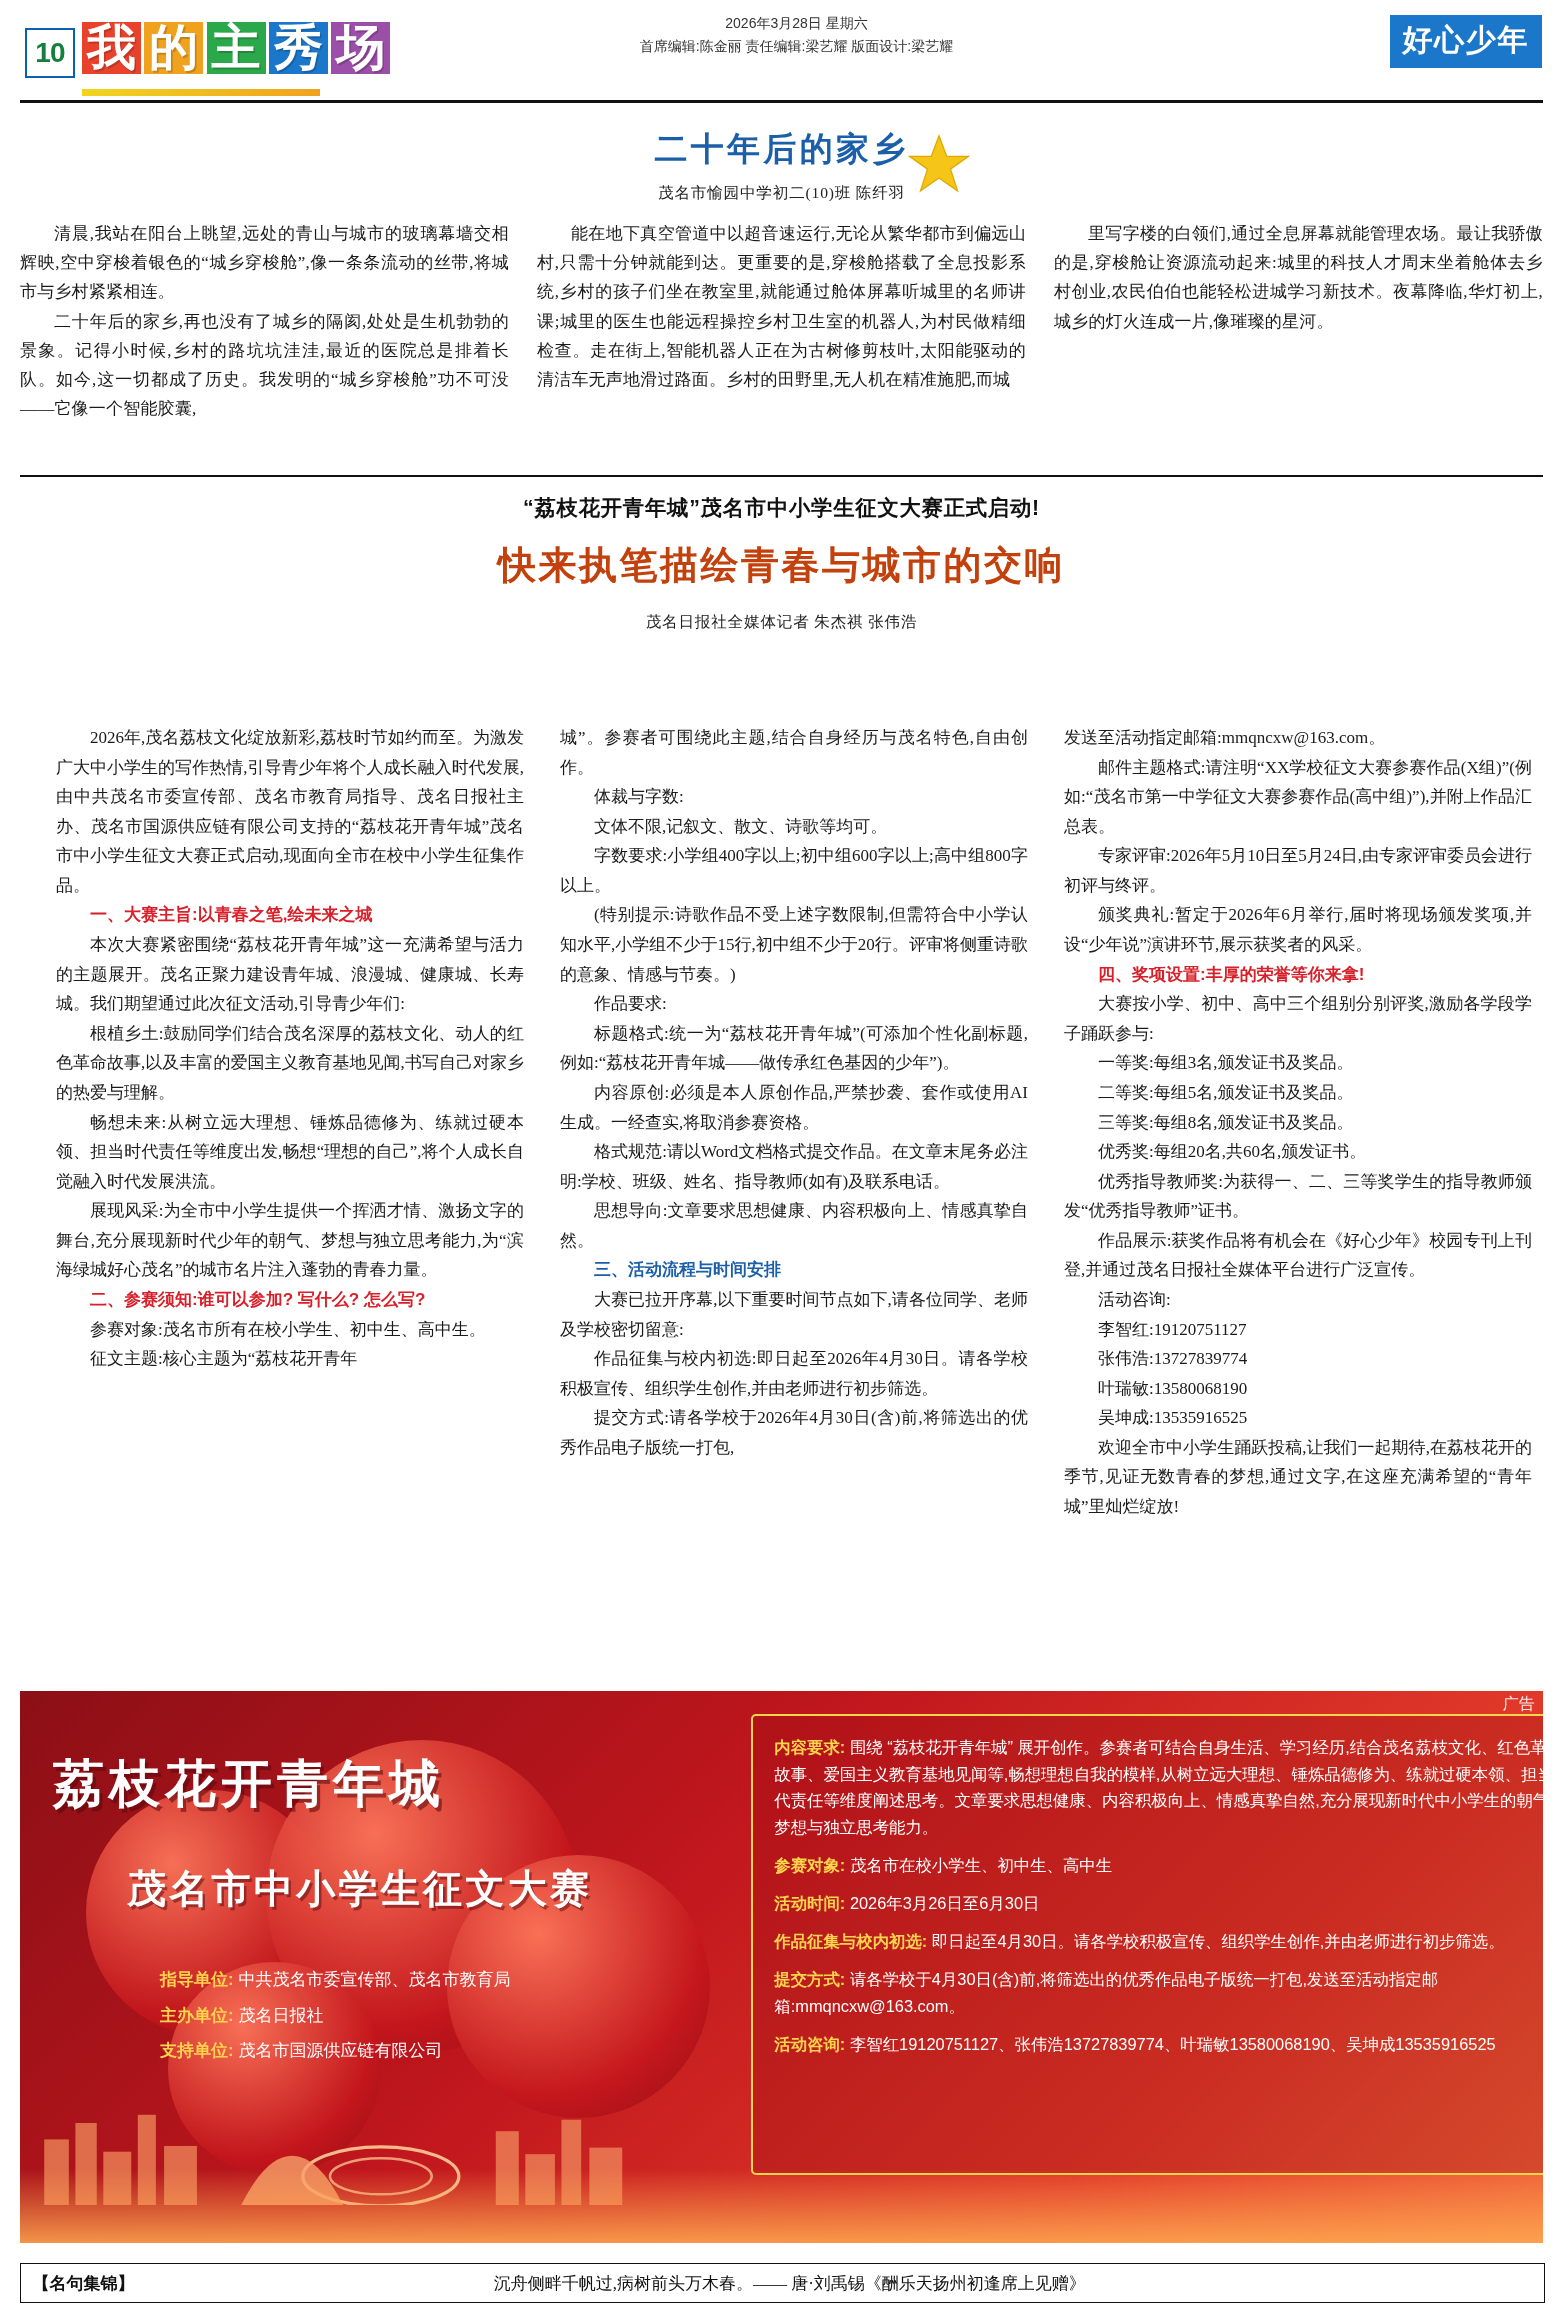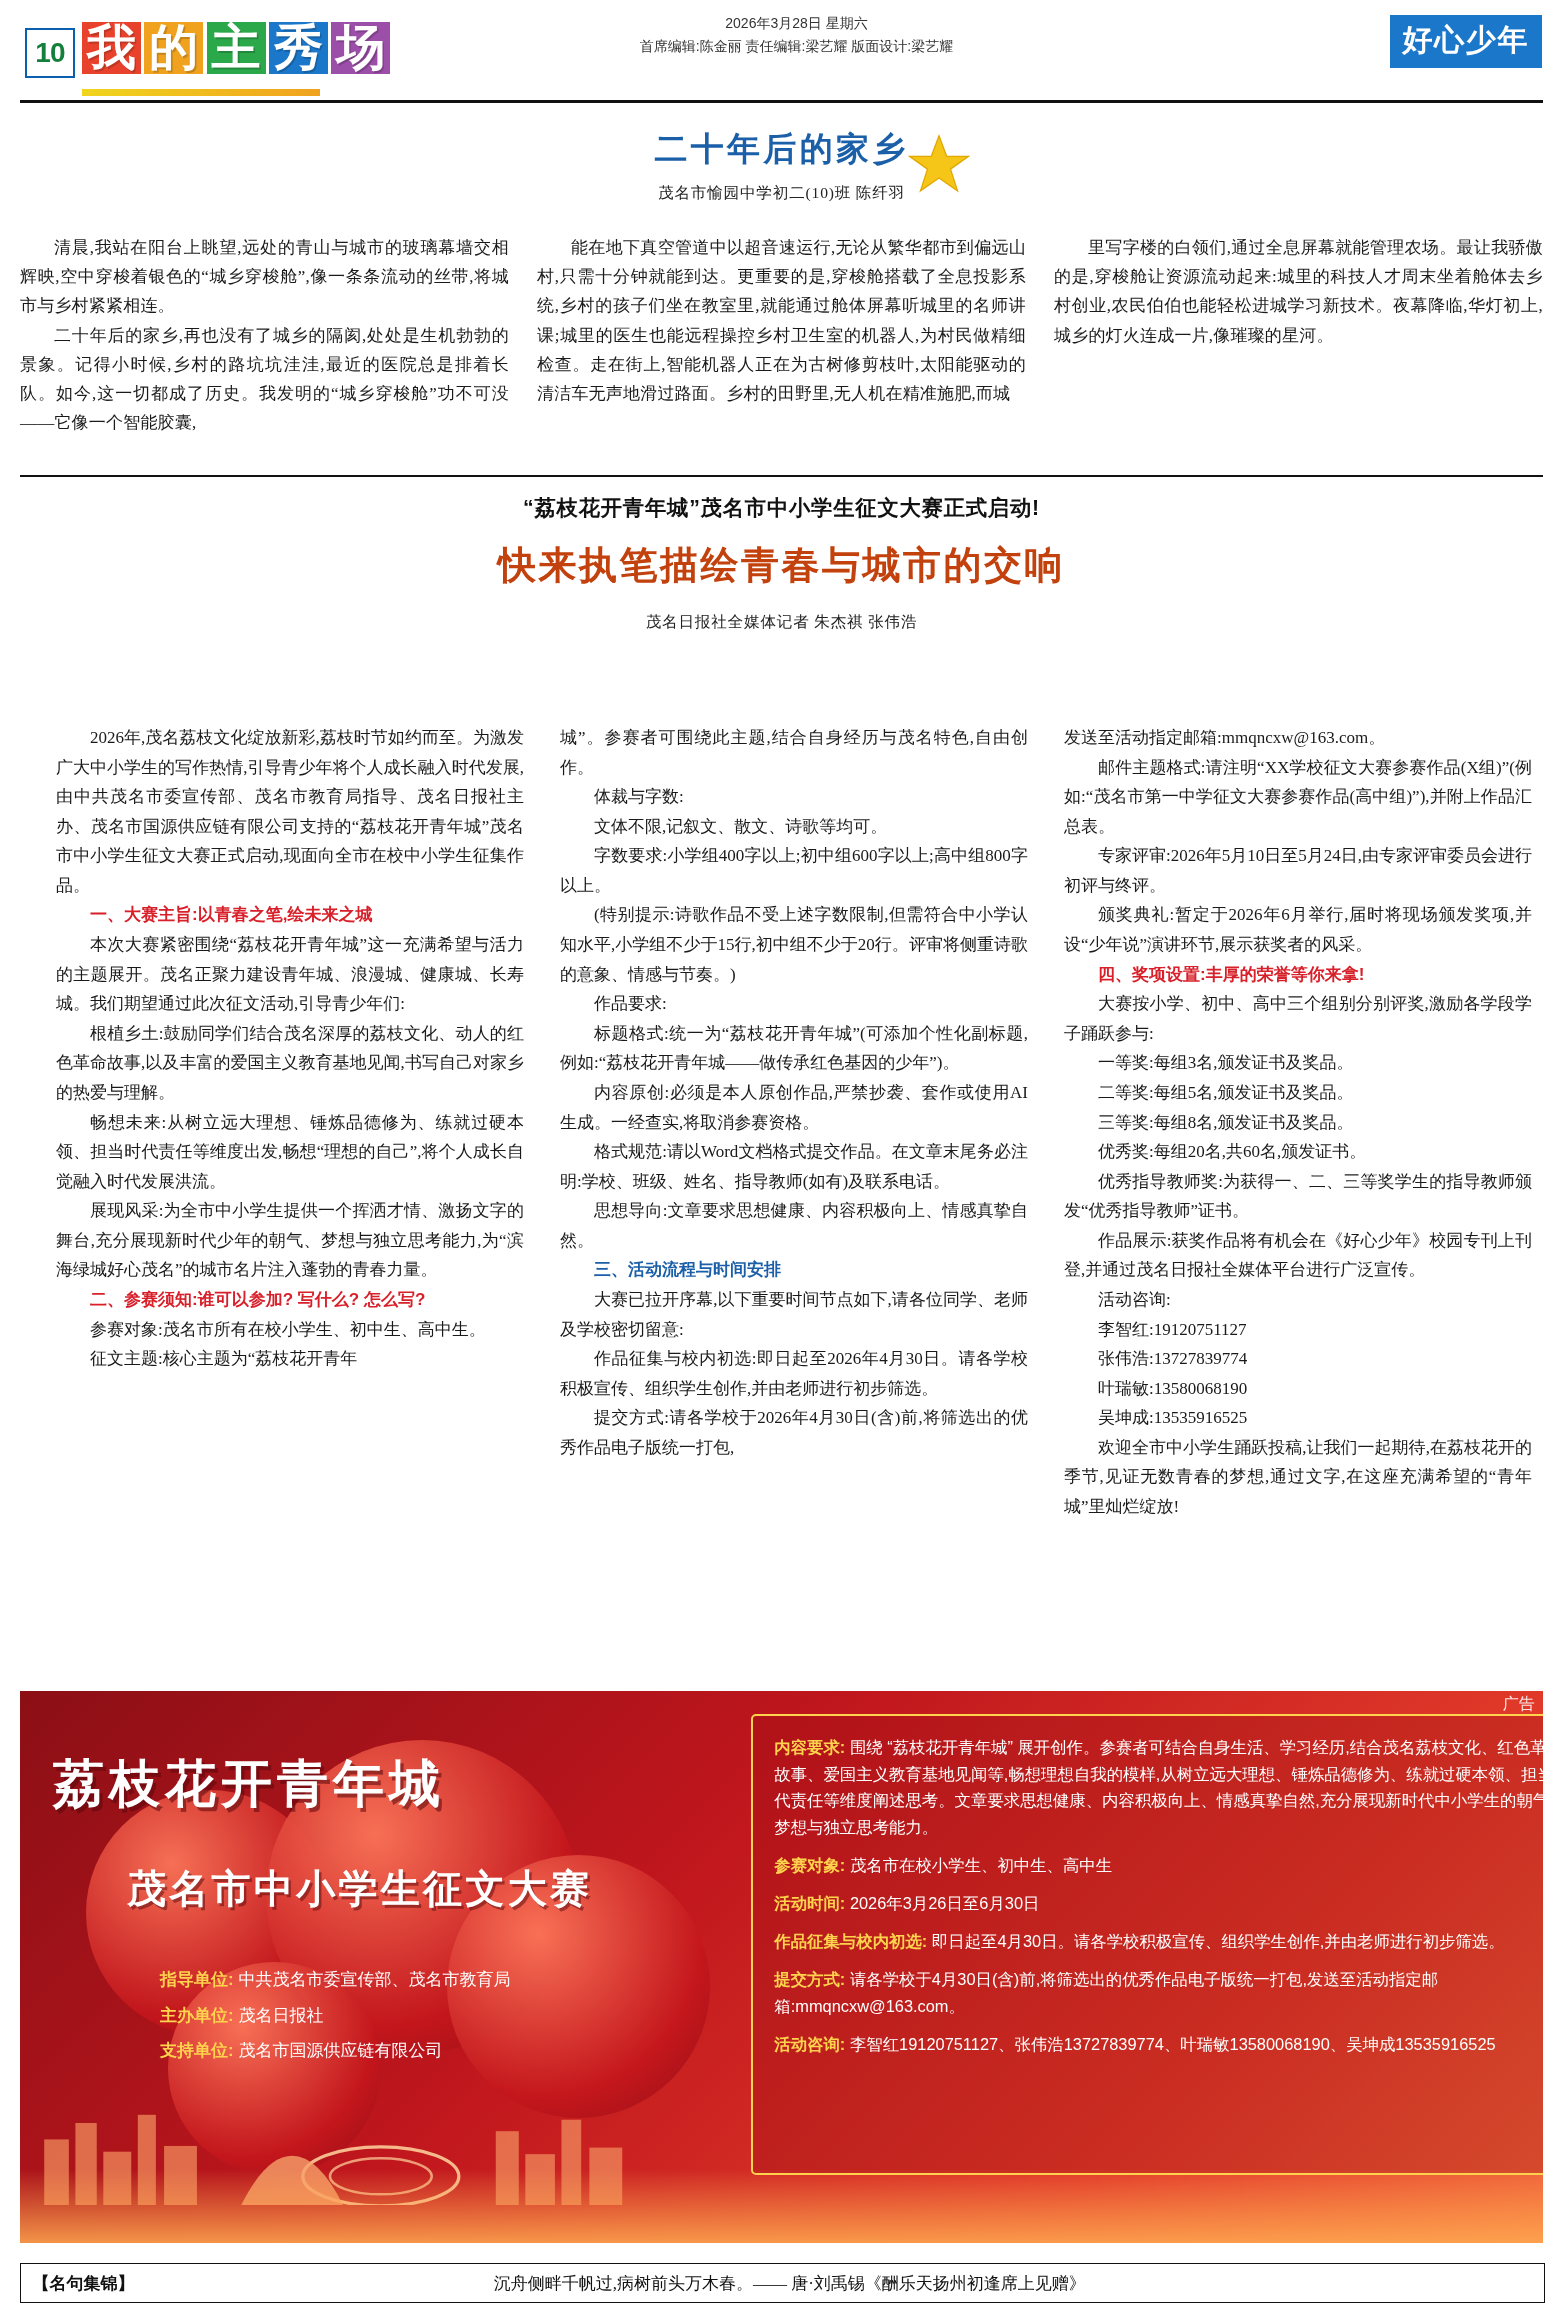--- a/index.html
+++ b/index.html
@@ -117,21 +117,21 @@
     letter-spacing: 0.8px;
   }
   .star {
     position: absolute;
     left: 887px; top: 5px;
     width: 64px; height: 64px;
   }
   .a1-cols {
     display: flex;
     gap: 28px;
-    margin-top: 29px;
+    margin-top: 15px;
   }
   .a1-col {
     width: 489px;
     font-size: 17px;
     line-height: 1.72;
     text-align: justify;
     letter-spacing: 0.2px;
   }
   .a1-col p { margin: 0; text-indent: 2em; }
   .rule-thin {

